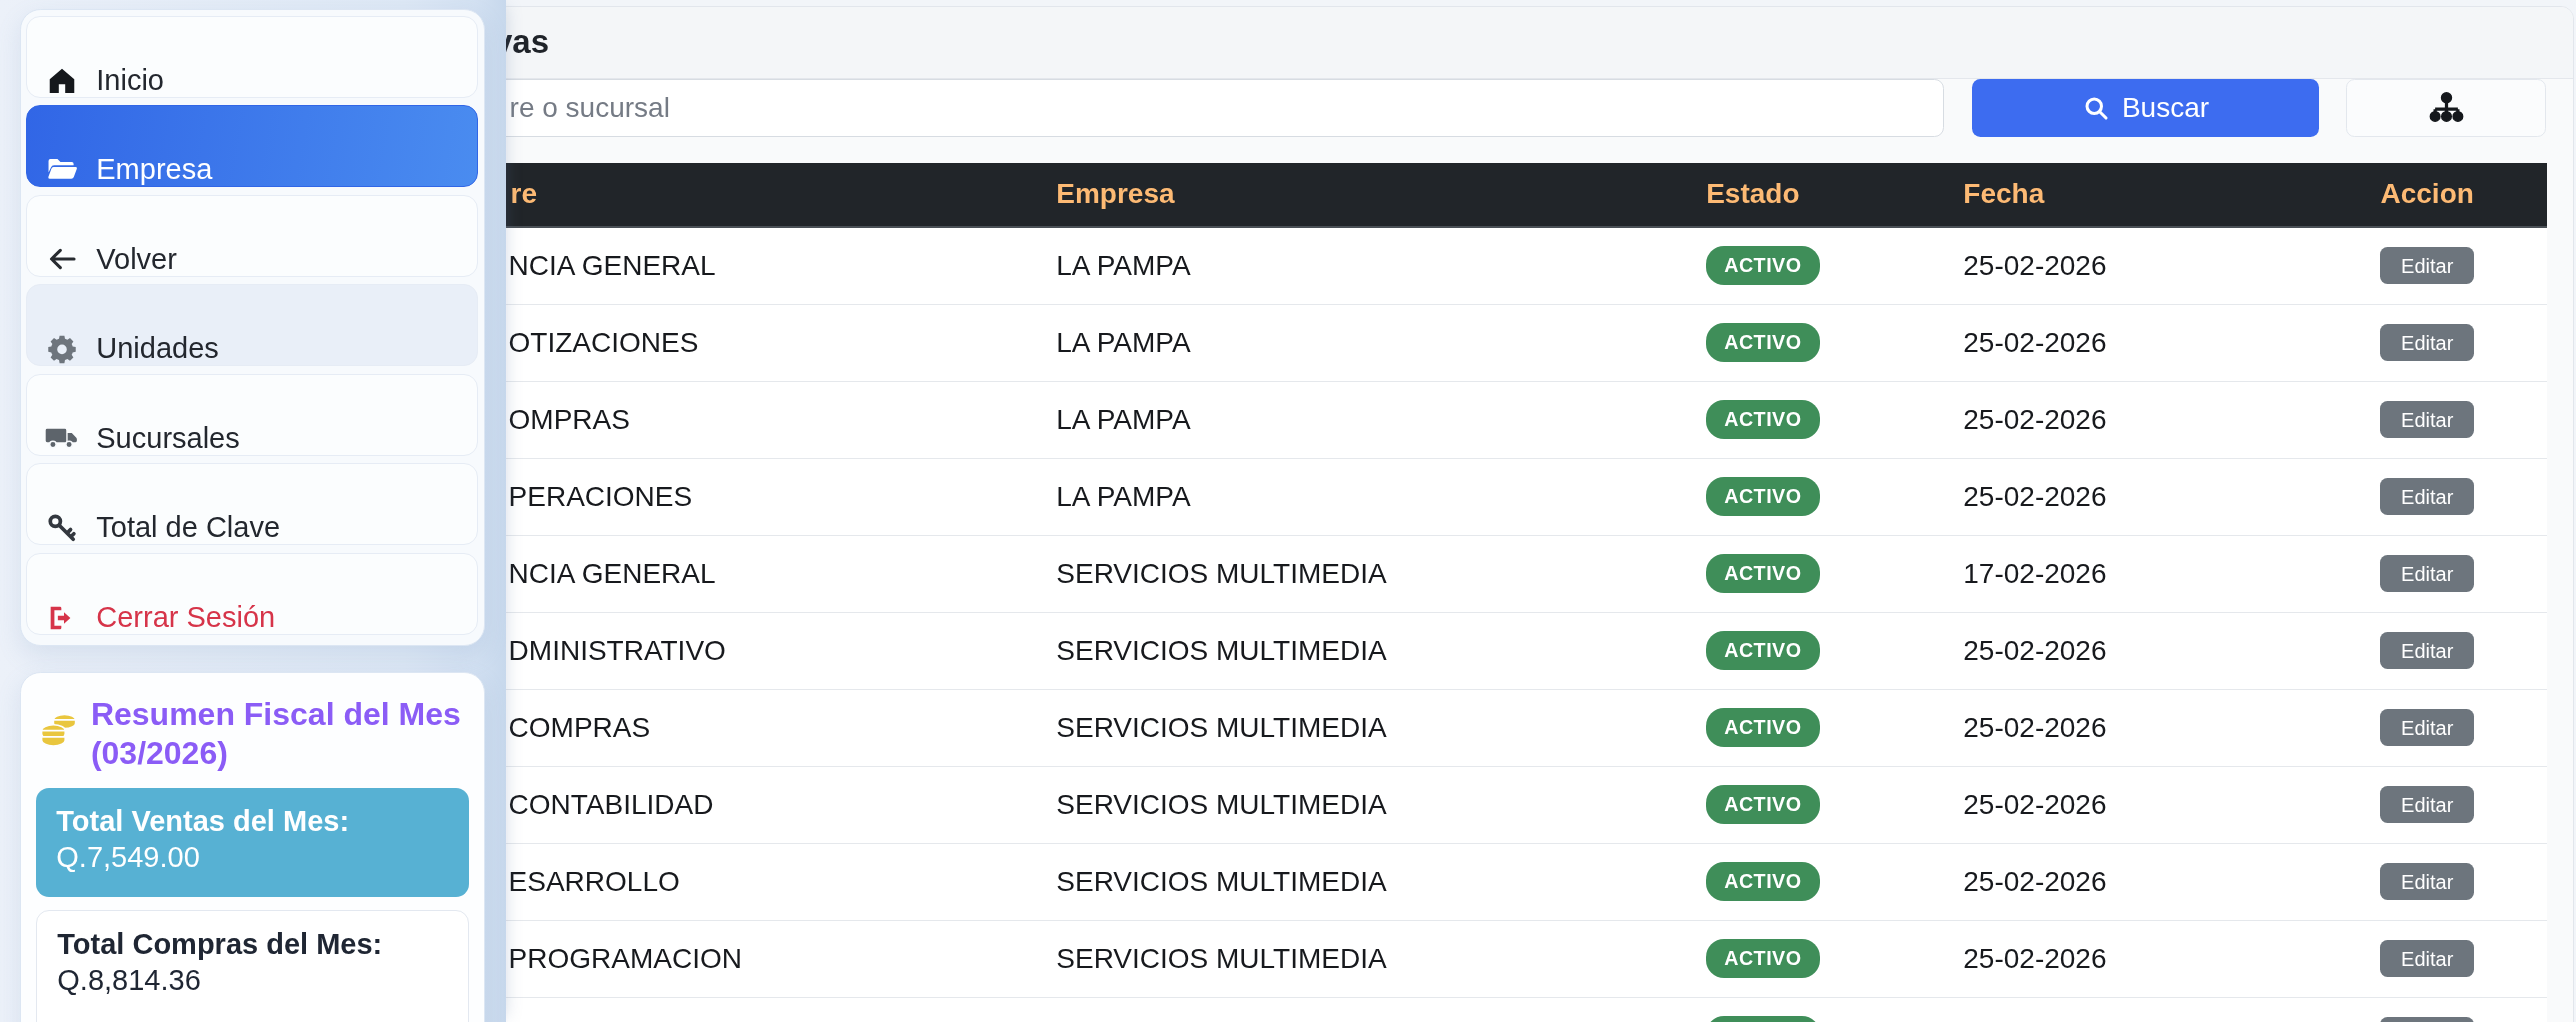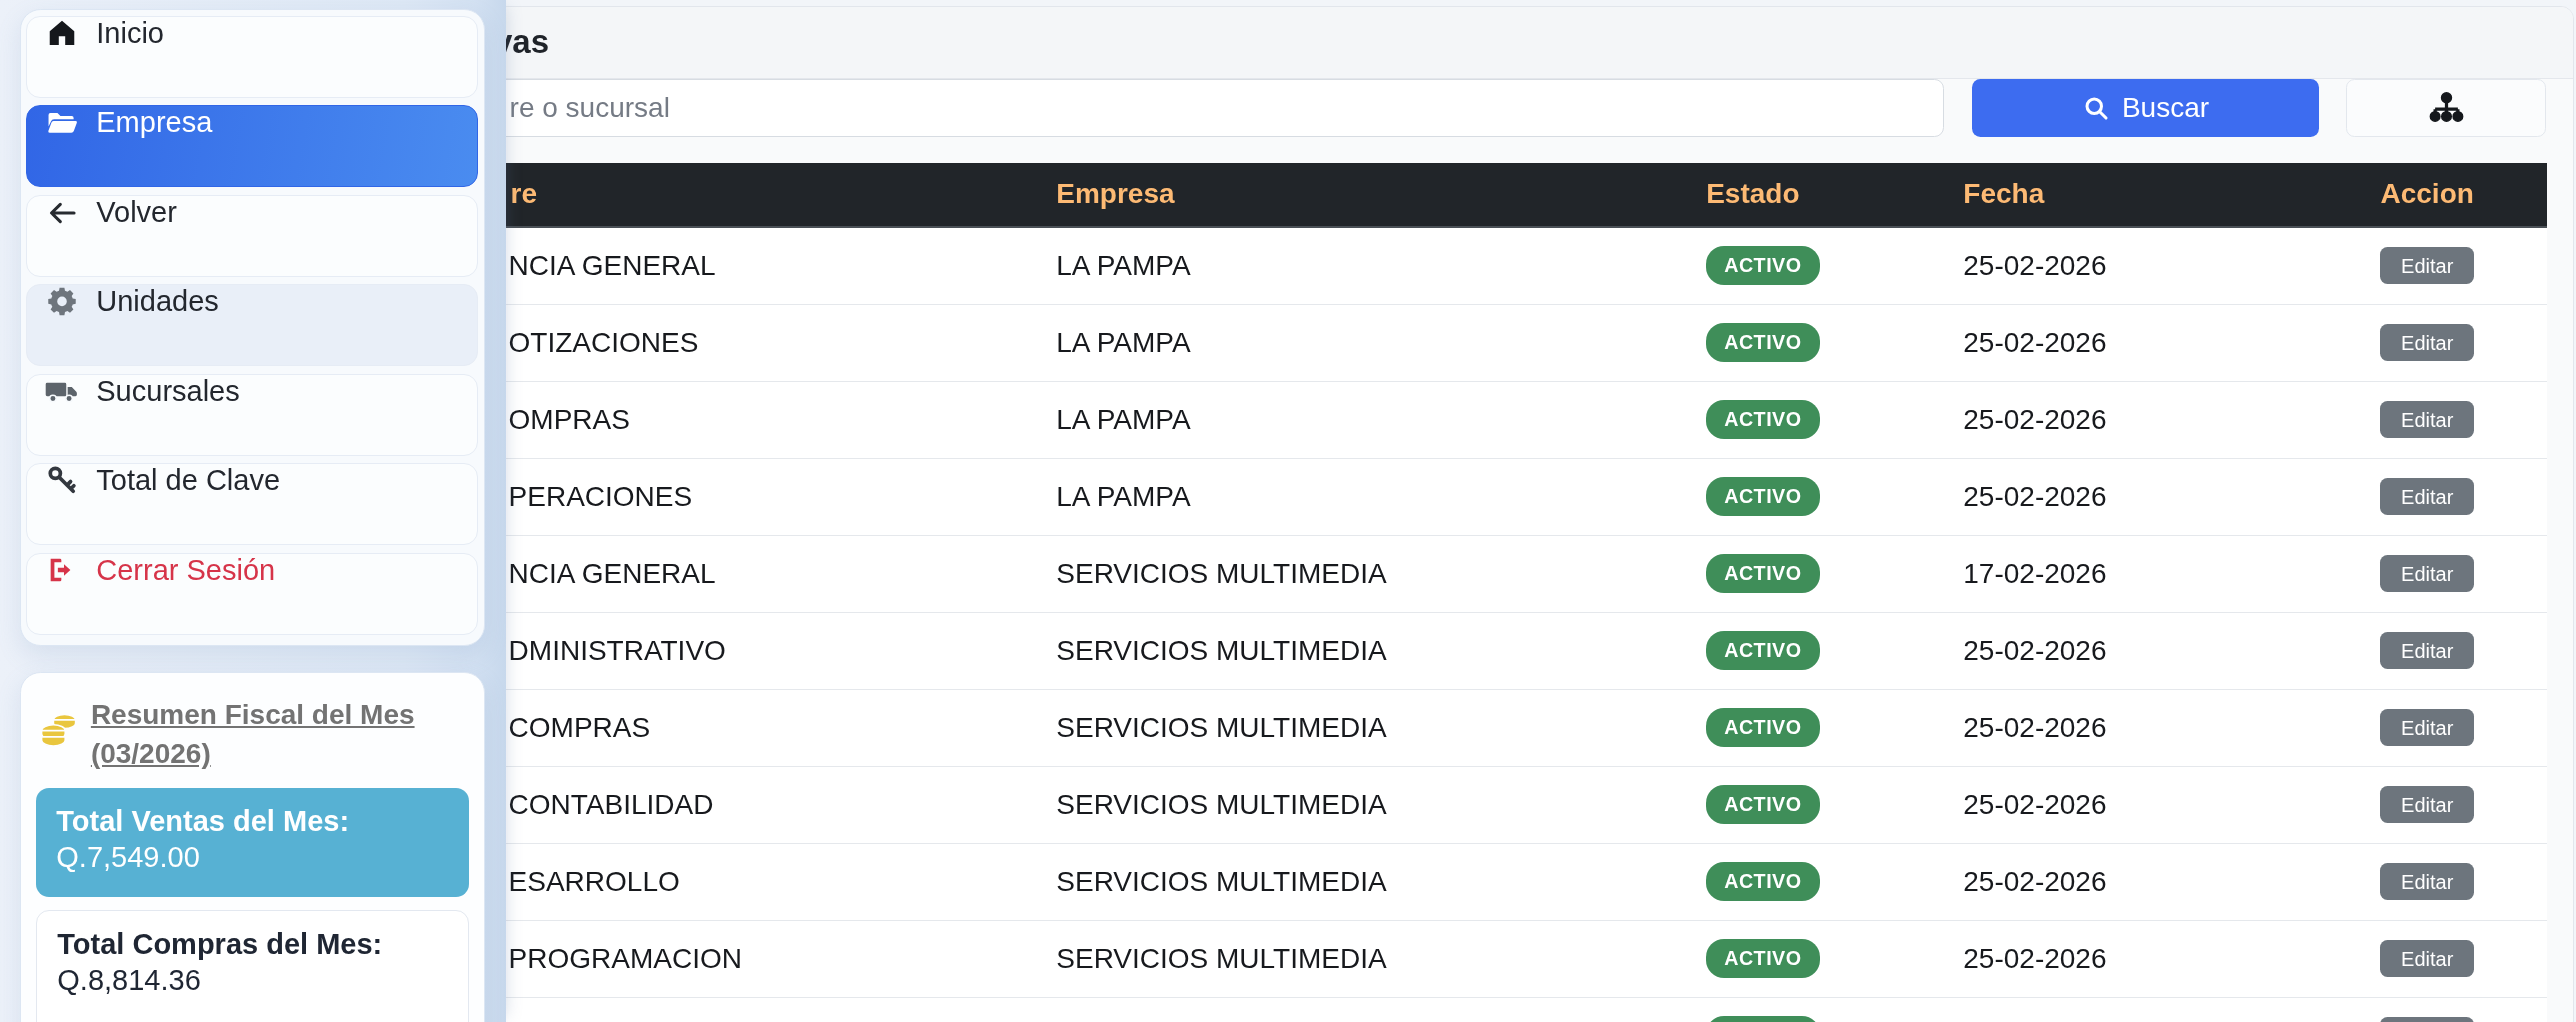--- a/index.html
+++ b/index.html
@@ -42,35 +42,35 @@
          font-family:"Liberation Sans",sans-serif;font-size:20px;padding:8.4px 20.6px;line-height:1;}
 
   
   .side-col{position:absolute;left:0;top:0;width:506px;height:1023px;z-index:5;
             background:linear-gradient(to right,#ecf1f9 0%,#dde8f5 80%,#d3e1f2 94%,#c7d8ec 100%);
             box-shadow:5.6px 0 15px -5.6px rgba(90,120,160,.25);}
   .menu-card{position:absolute;left:19.7px;top:9.4px;width:465px;height:637px;box-sizing:border-box;
              background:#f7fafd;border:1.9px solid #dce6f3;border-radius:20.6px;padding:5.6px;
              box-shadow:0 9.4px 24px rgba(110,140,185,.16);}
   .m-item{height:82px;margin-bottom:7.5px;border-radius:14px;background:#fbfdfe;border:0.9px solid #e6ecf5;
-          box-sizing:border-box;display:flex;align-items:flex-start;padding-left:16px;cursor:pointer;}
+          box-sizing:border-box;display:flex;align-items:flex-end;padding-left:16px;cursor:pointer;}
   .m-item:last-child{margin-bottom:0;}
   .m-ico{width:37px;display:flex;justify-content:center;align-items:center;flex:0 0 37px;}
   .m-label{margin-left:16px;font-size:29px;color:#23272e;}
   .m-item.active{background:linear-gradient(100deg,#3166e6 0%,#4a8cf0 100%);border-color:#3166e6;}
   .m-item.active .m-label{color:#fff;}
   .m-item.soft{background:#e9eff8;}
   .m-item.danger .m-label{color:#d63449;}
 
   
   .fiscal-card{position:absolute;left:19.7px;top:672px;width:465px;box-sizing:border-box;height:393px;
              background:#fdfeff;border:1.9px solid #dce6f3;border-radius:20.6px;padding:20.6px 15px 15px 15px;
              box-shadow:0 9.4px 24px rgba(110,140,185,.16);}
   .f-head{display:flex;gap:9.4px;margin-left:2.8px;min-height:94px;}
-  .f-title{font-size:28px;font-weight:bold;color:#737373;line-height:39px;padding-top:1.9px;text-decoration:underline;}
+  .f-title{font-size:32px;font-weight:bold;color:#8b5cf6;line-height:39px;padding-top:1.9px;}
   .f-ventas{background:#57b1d3;border-radius:13px;padding:15px 20.6px;color:#fff;min-height:79px;}
   .f-line1{font-size:29px;font-weight:bold;line-height:36px;}
   .f-line2{font-size:29px;line-height:36px;}
   .f-compras{background:#fff;border:1.9px solid #e3e8f0;border-radius:13px;padding:15px 20.6px;
              margin-top:13px;min-height:94px;color:#1f2633;}
   svg{display:block;}
 </style>
 </head>
 <body>
 

